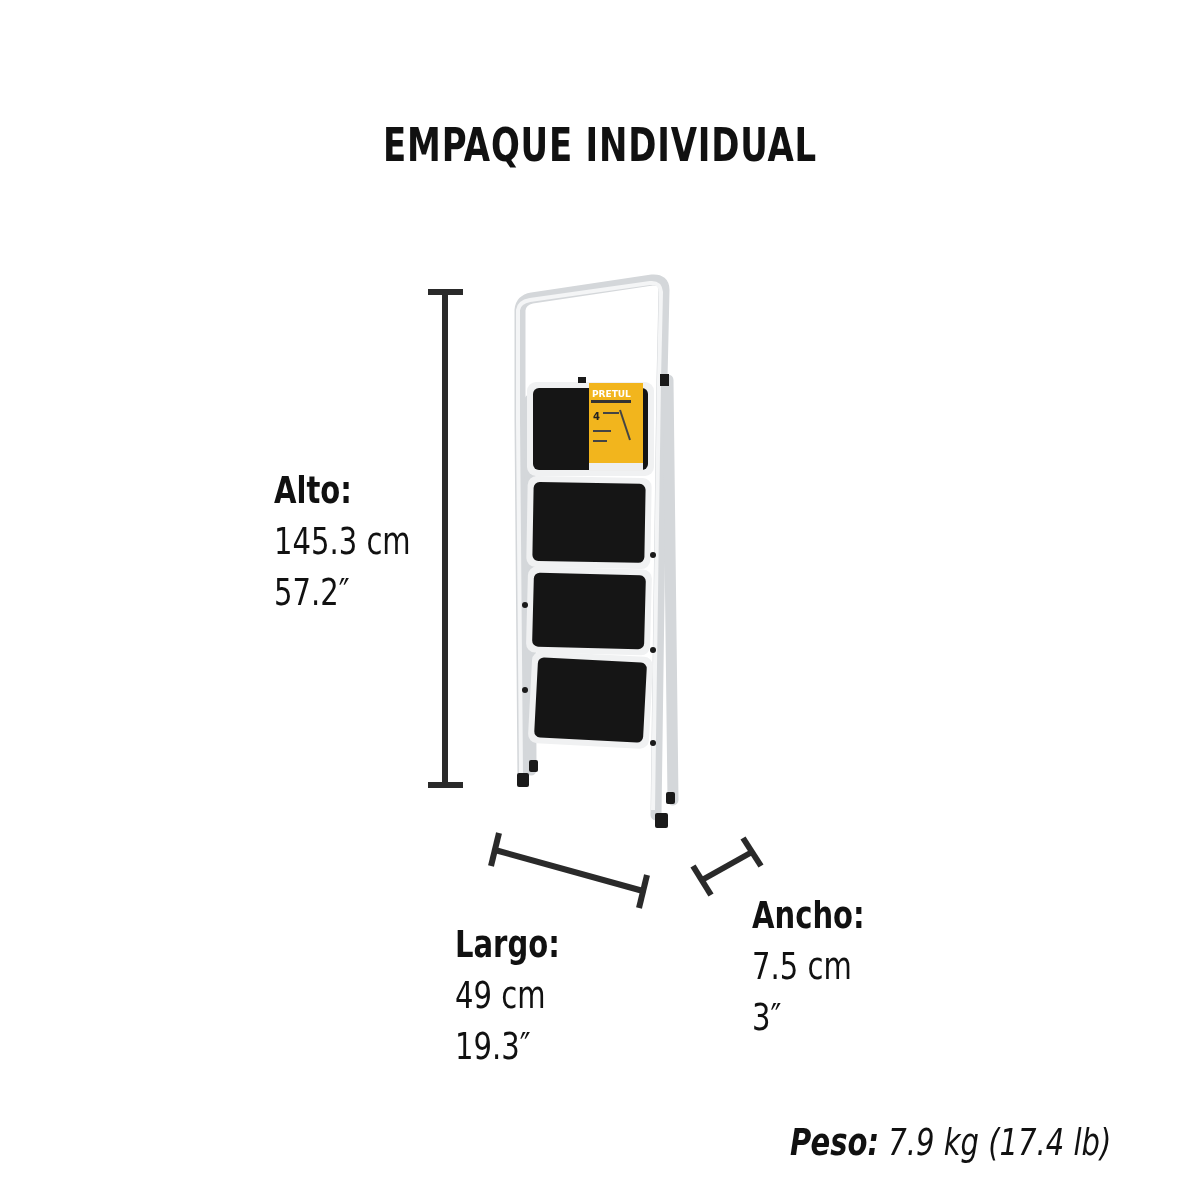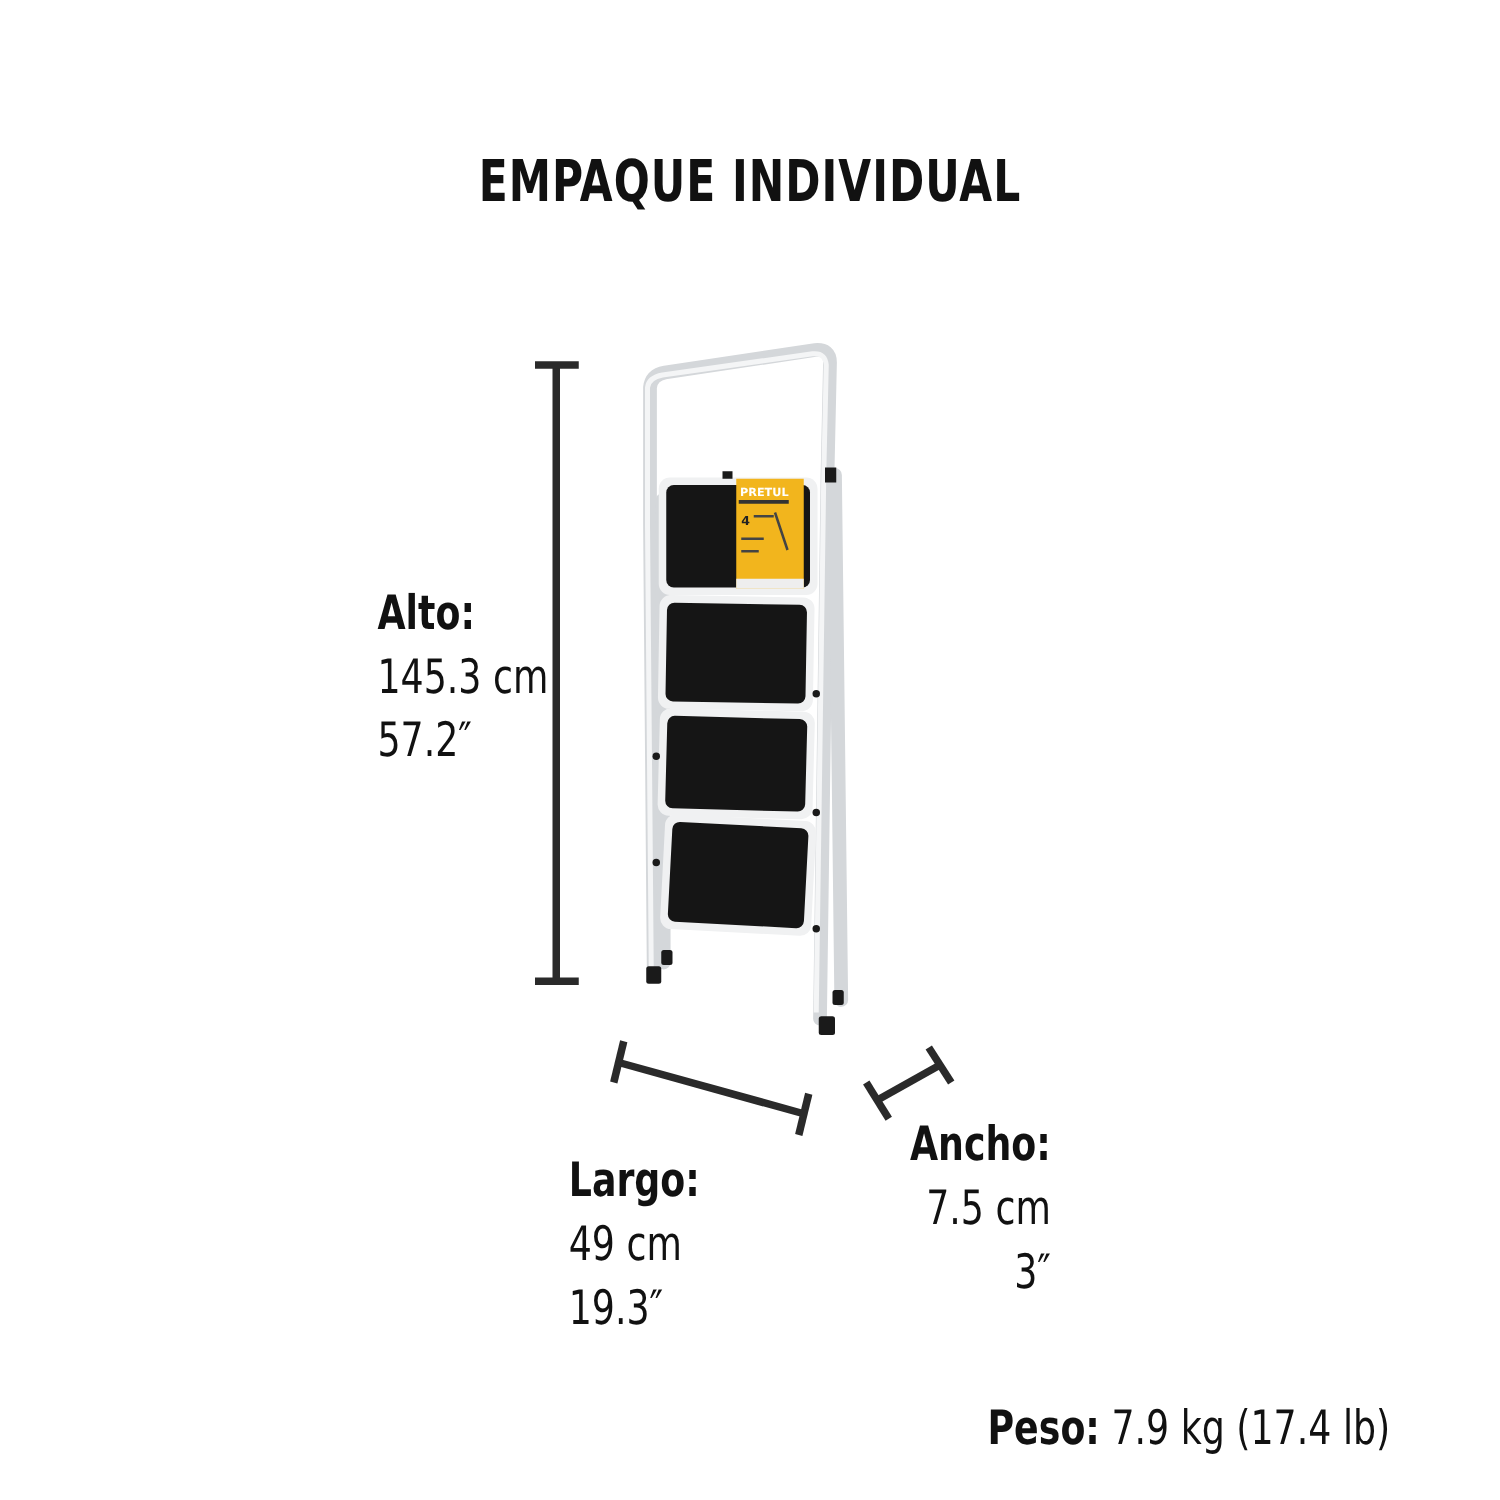--- a/index.html
+++ b/index.html
@@ -4,24 +4,24 @@
 <style>
   html, body { margin:0; padding:0; background:#ffffff; }
   body { width:1200px; height:1200px; position:relative; overflow:hidden;
          font-family:"DejaVu Sans Condensed","DejaVu Sans","Liberation Sans",sans-serif; color:#111; }
   .title { position:absolute; left:0; width:1200px; top:118px; text-align:center;
            font-size:46px; font-weight:700; letter-spacing:1px; transform:scaleX(0.82); }
   .label-block { position:absolute; font-size:38px; line-height:51px; }
   .label-block .lbl { font-weight:700; display:block; }
   .label-block .val { display:block; }
   .lb-inner { transform:scaleX(0.85); transform-origin:left top; }
-  #alto { left:274px; top:465px;margin-left:28px; }
+  #alto { left:274px; top:465px; }
   #largo { left:455px; top:880px;margin-top:39px; }
-  #ancho { left:728px; top:890px;text-align:right; }
-  #peso { position:absolute; left:790px; top:1120px; font-size:38px; white-space:nowrap; }
+  #ancho { left:752px; top:890px; }
+  #peso { position:absolute; left:790px; top:1120px; font-size:38px; white-space:nowrap;font-style:italic; }
   #peso .pi { transform:scaleX(0.85); transform-origin:left top; display:inline-block; }
   #peso b { font-weight:700; }
   svg.art { position:absolute; left:0; top:0; }
 </style>
 </head>
 <body>
 
 <div class="title">EMPAQUE INDIVIDUAL</div>
 
 <svg class="art" width="1200" height="1200" viewBox="0 0 1200 1200">

